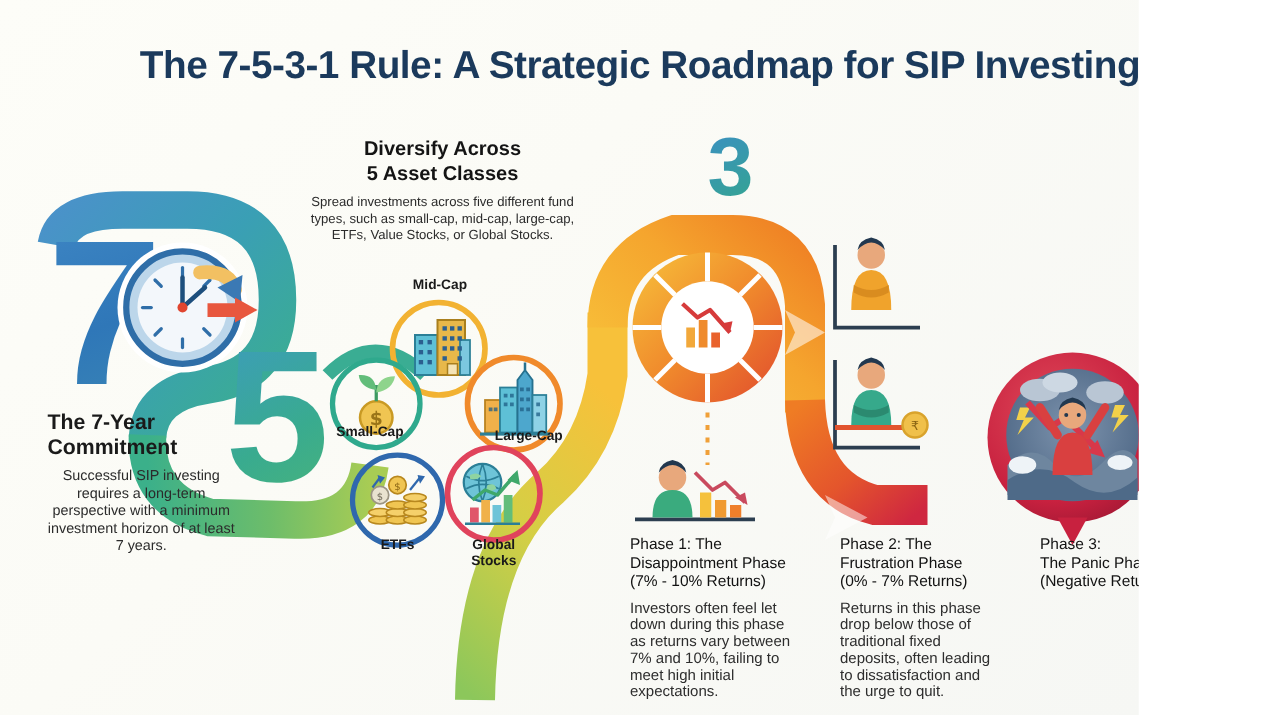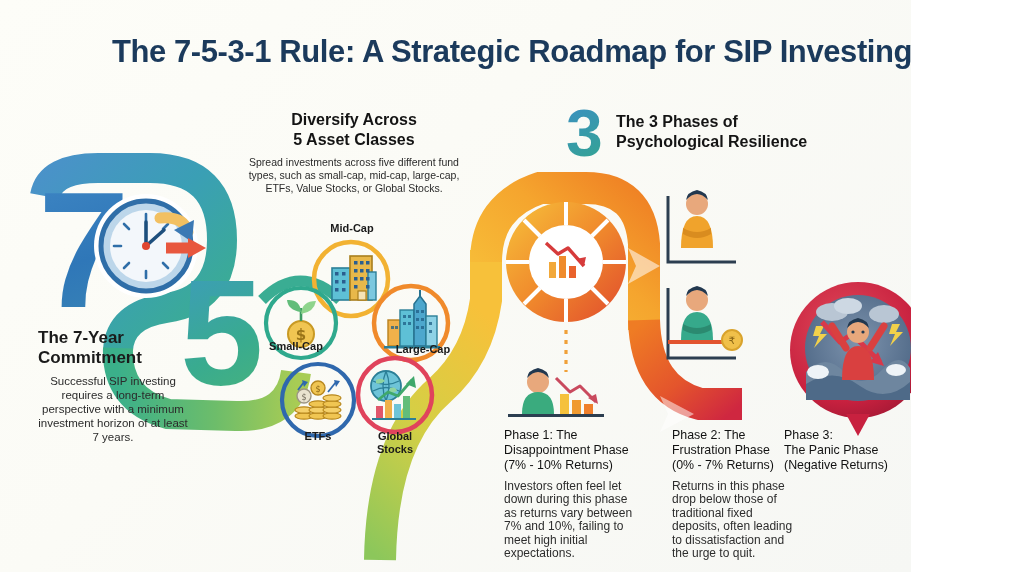--- a/index.html
+++ b/index.html
@@ -83,21 +83,21 @@
   
   #s3head { left: 616px; top: 112px; width: 240px; }
   #s3head .h { font-size: 16px; line-height: 19.5px; color: #141414; }
 
   
   .phase { position: absolute; top: 428px; }
   .phase .h { font-size: 12.4px; line-height: 15px; color: #121212; }
   .phase .p { font-size: 12px; line-height: 13.4px; margin-top: 7px; color: #2d2d2d; }
   #ph1 { left: 504px; width: 136px; }
   #ph2 { left: 672px; width: 124px; }
-  #ph3 { left: 784px; width: 128px; }
+  #ph3 { left: 832px; width: 128px; }
 
   
   .asset-label {
     position: absolute;
     font-size: 11px;
     font-weight: bold;
     color: #1a1a1a;
     text-align: center;
     line-height: 13px;
   }
@@ -415,26 +415,20 @@
   </div>
 
   <div class="blk" id="s2head">
     <div class="h">
       <div>Diversify Across</div>
       <div>5 Asset Classes</div>
     </div>
     <div class="p">Spread investments across five different fund types, such as small-cap, mid-cap, large-cap, ETFs, Value Stocks, or Global Stocks.</div>
   </div>
 
-  <div class="blk" id="s3head">
-    <div class="h">
-      <div>The 3 Phases of</div>
-      <div>Psychological Resilience</div>
-    </div>
-  </div>
 
   <div class="phase" id="ph1">
     <div class="h">
       <div>Phase 1: The</div>
       <div>Disappointment Phase</div>
       <div>(7% - 10% Returns)</div>
     </div>
     <div class="p">Investors often feel let down during this phase as returns vary between 7% and 10%, failing to meet high initial expectations.</div>
   </div>
 

